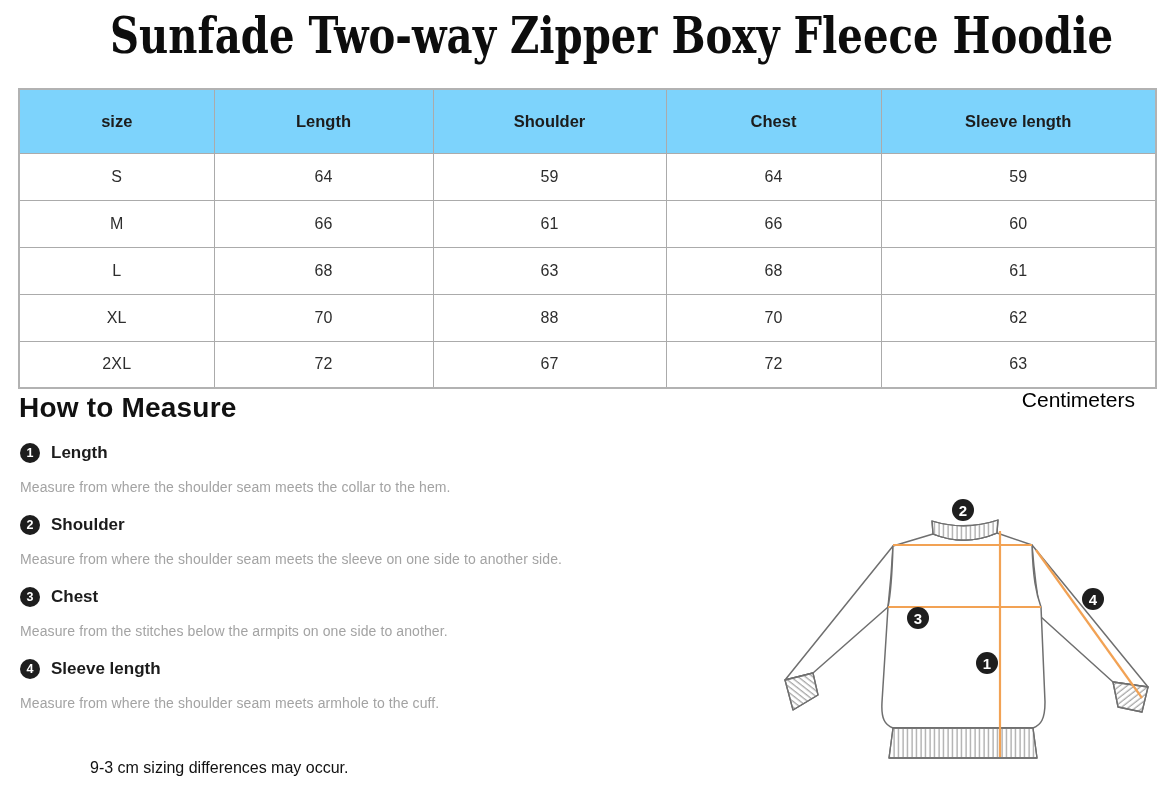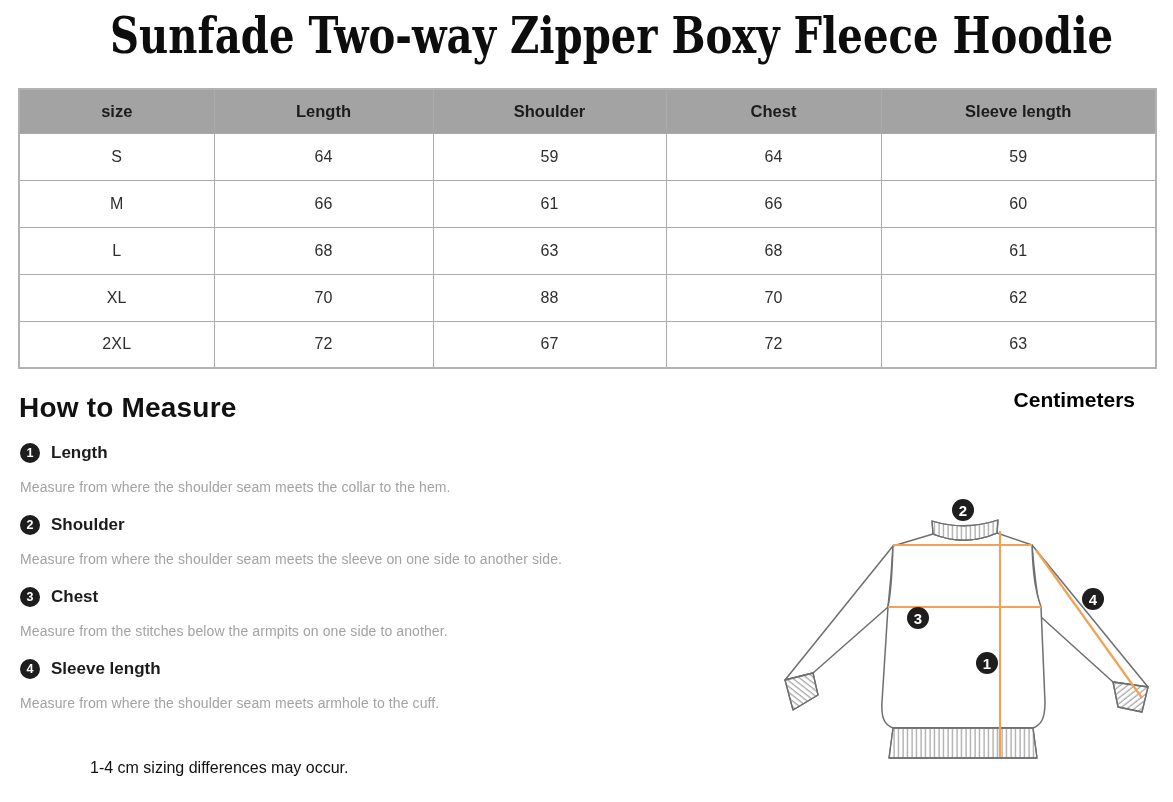--- a/index.html
+++ b/index.html
@@ -41,22 +41,22 @@
     border-collapse: collapse;
     table-layout: fixed;
     border: 2px solid #b2b2b2;
   }
   .size-table th, .size-table td {
     border: 1px solid #ababab;
     text-align: center;
     vertical-align: middle;
   }
   .size-table th {
-    background: #a3a3a3;
-    height: 44px;
+    background: #7dd3fc;
+    height: 64px;
     font-size: 16.5px;
     font-weight: 700;
     color: #1c1c1c;
     margin-top: 48px;
   }
   .size-table td {
     background: #ffffff;
     height: 47px;
     font-size: 16px;
     font-weight: 400;
@@ -71,21 +71,21 @@
     font-size: 28px;
     font-weight: 700;
     color: #111111;
     letter-spacing: 0.2px;
     text-align: center;
   }
   .unit-label {
     position: absolute;
     right: 38px; top: 388px;
     font-size: 21px;
-    font-weight: 700;
+    font-weight: 400;
     color: #000000;
   }
 
   
   .measure-item { position: absolute; left: 20px; width: 740px; }
   .item-head { display: flex; align-items: center; gap: 11px; }
   .num-badge {
     width: 20px; height: 20px;
     border-radius: 50%;
     background: #1d1d1d;
@@ -231,21 +231,21 @@
   </div>
 
   <div class="measure-item mi-4">
     <div class="item-head">
       <span class="num-badge">4</span>
       <span class="item-label">Sleeve length</span>
     </div>
     <p class="item-desc">Measure from where the shoulder seam meets armhole to the cuff.</p>
   </div>
 
-  <div class="footer-note">1-4 cm sizing differences may occur.</div>
+  <div class="footer-note">9-3 cm sizing differences may occur.</div>
 
   <div class="diagram">
     <svg viewBox="0 0 380 305" xmlns="http://www.w3.org/2000/svg">
       <defs>
         <pattern id="ribV" width="4.5" height="10" patternUnits="userSpaceOnUse">
           <path d="M2,0 V10" stroke="#8d8d8d" stroke-width="1"></path>
         </pattern>
         <pattern id="ribL" width="4.5" height="10" patternUnits="userSpaceOnUse" patternTransform="rotate(-52)">
           <path d="M2,0 V10" stroke="#8d8d8d" stroke-width="1"></path>
         </pattern>

